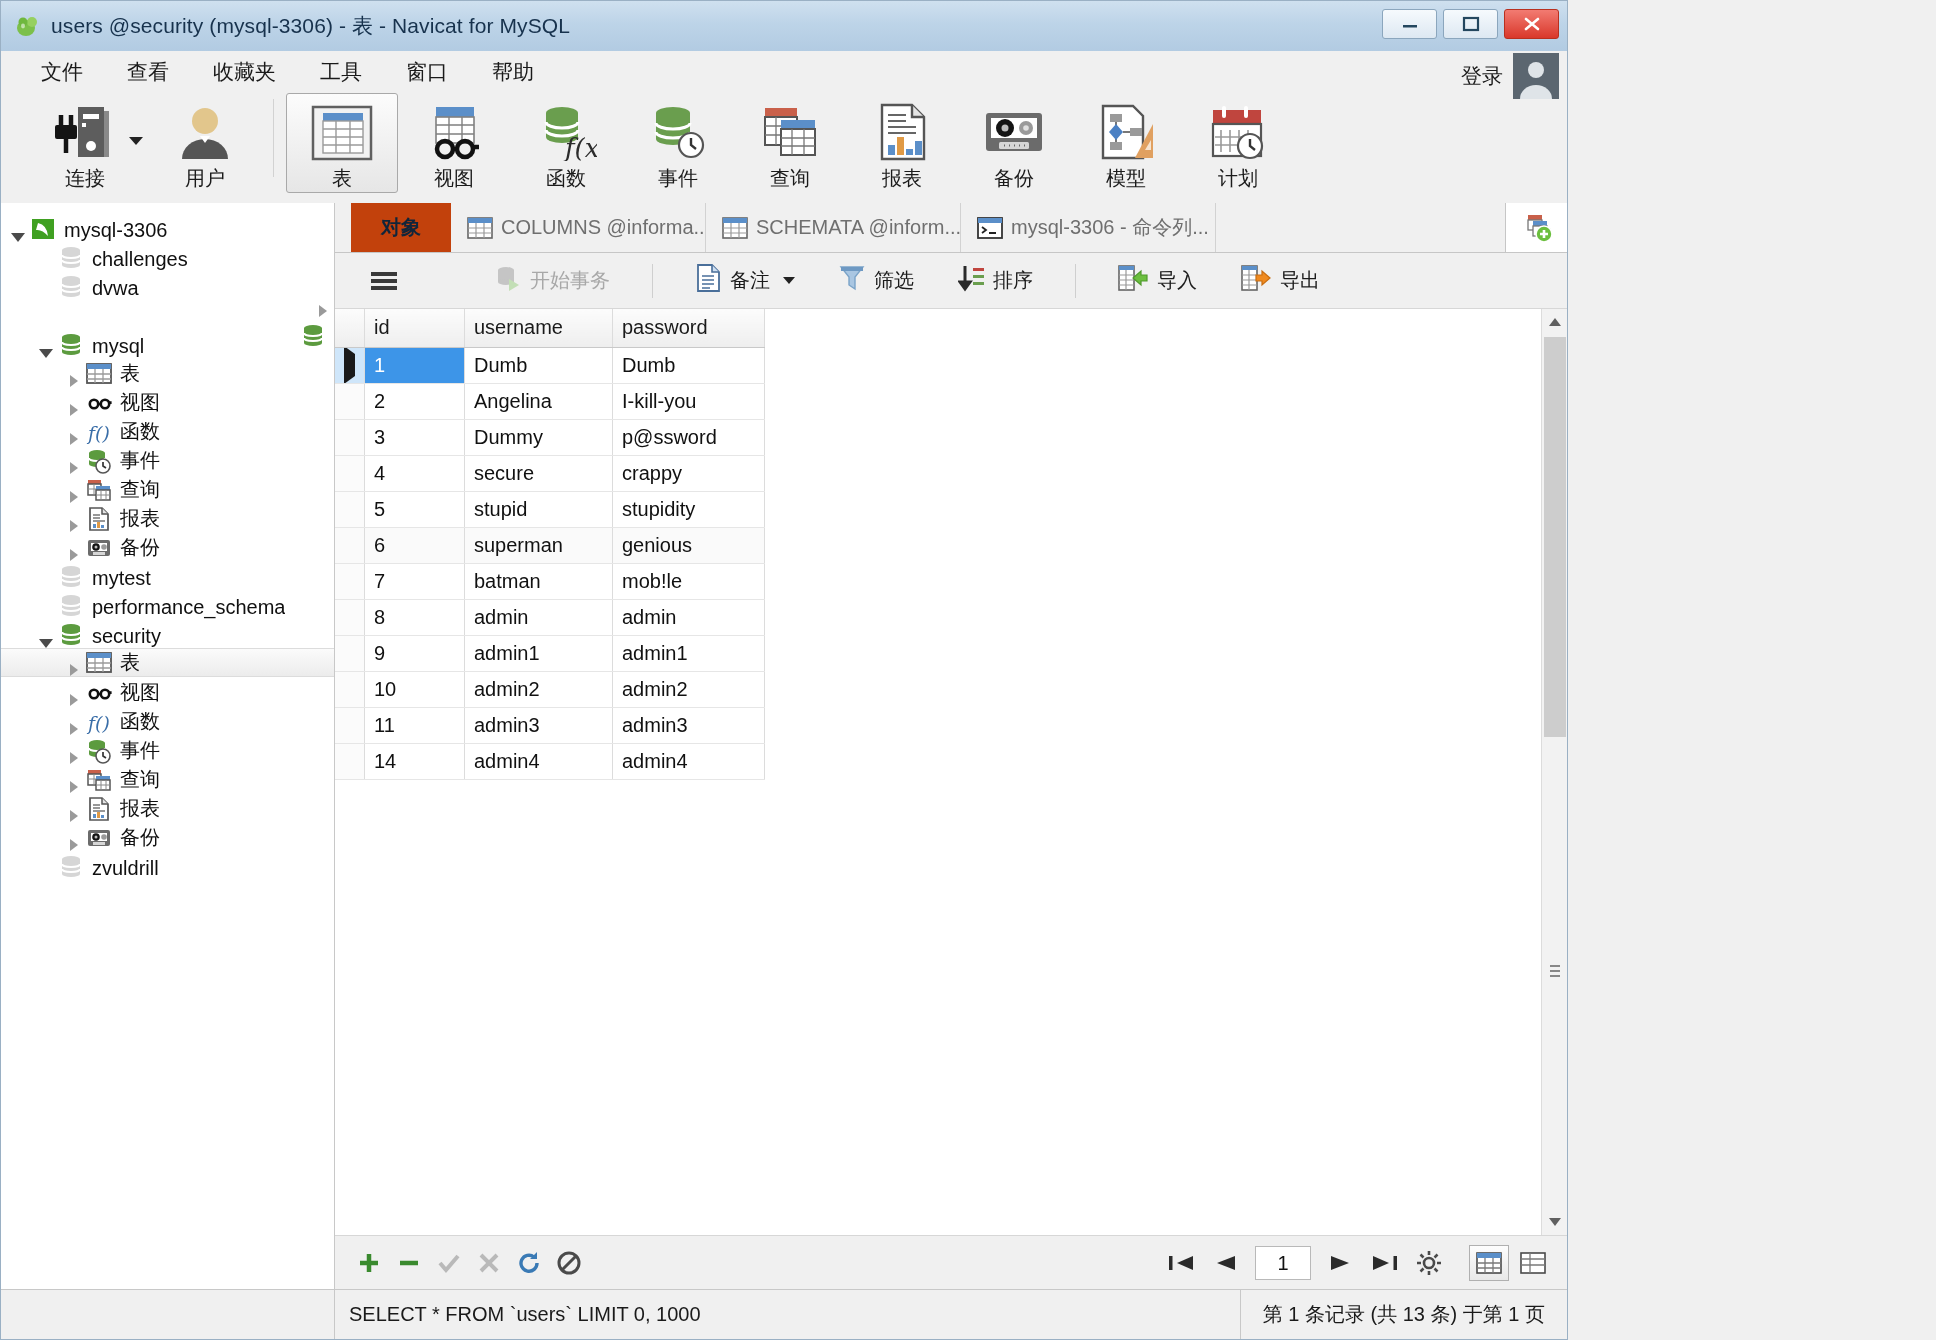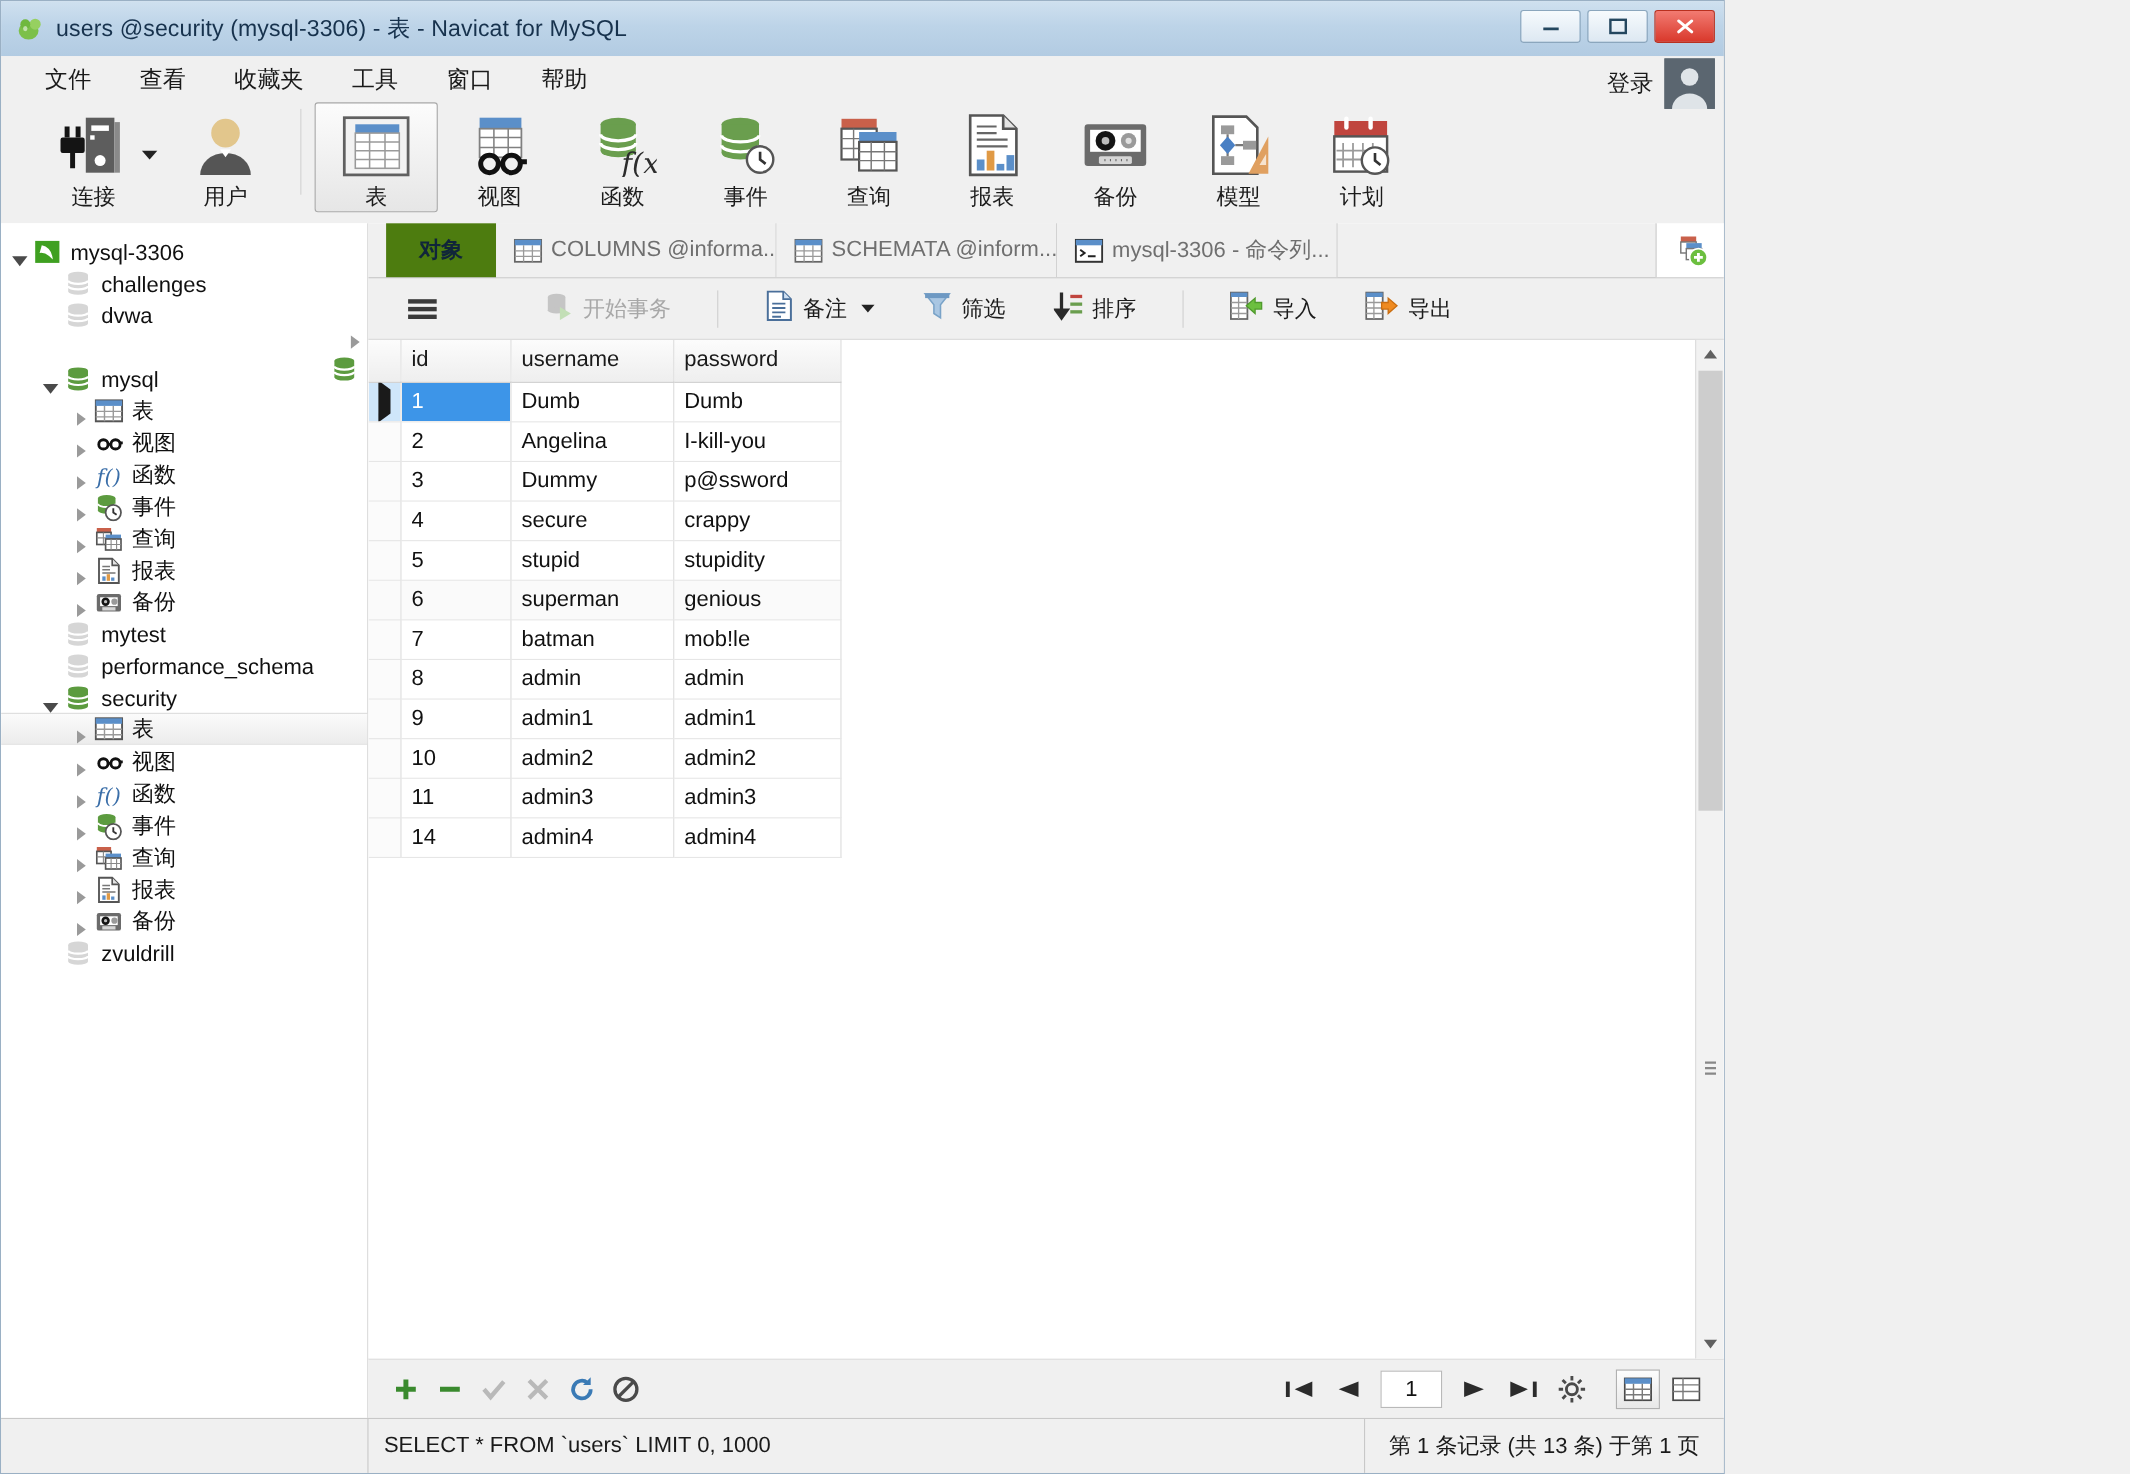--- a/index.html
+++ b/index.html
@@ -75,21 +75,21 @@
 
   
   .content { flex:1 1 auto; display:flex; flex-direction:column; min-width:0; background:#fff; }
 
   
   .tabstrip { height:50px; flex:0 0 50px; display:flex; align-items:stretch;
               background:#f0f0f0; border-bottom:1px solid #c6c6c6; position:relative; }
   .tab { display:flex; align-items:center; gap:8px; padding:0 16px; font-size:20px;
          color:#6f6f6f; border-right:1px solid #d2d2d2; background:#f0f0f0;
          max-width:255px; white-space:nowrap; }
-  .tab.obj { background:#4d7c0f; color:#10253a; font-weight:bold; padding:0 30px;
+  .tab.obj { background:#c2410c; color:#10253a; font-weight:bold; padding:0 30px;
              border-right:none; margin-left:16px; }
   .tab.current { background:#fff; color:#4a3a22; border-top:1px solid #c6c6c6;
                  border-left:1px solid #c6c6c6; border-right:1px solid #c6c6c6;
                  border-bottom:1px solid #fff; margin-bottom:-1px; }
   .tab-ico { width:26px; height:22px; flex:0 0 26px; }
   .tab-add { width:62px; display:flex; align-items:center; justify-content:center;
              background:#fff; border-left:1px solid #c6c6c6; margin-left:auto; }
 
   
   .gridbar { height:56px; flex:0 0 56px; display:flex; align-items:center;

